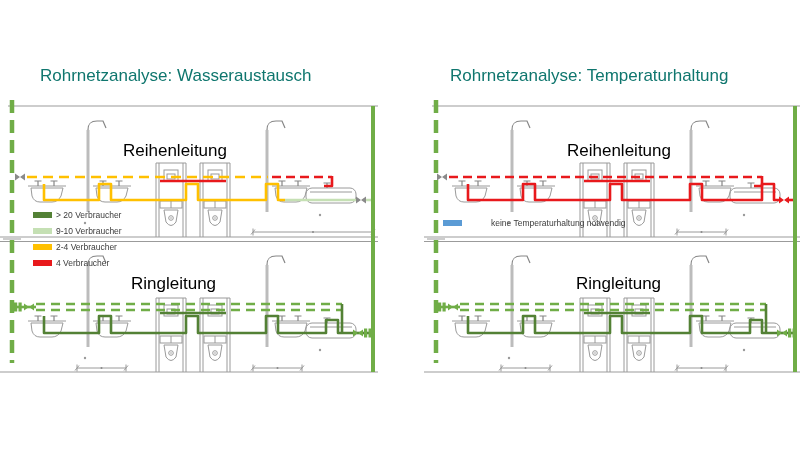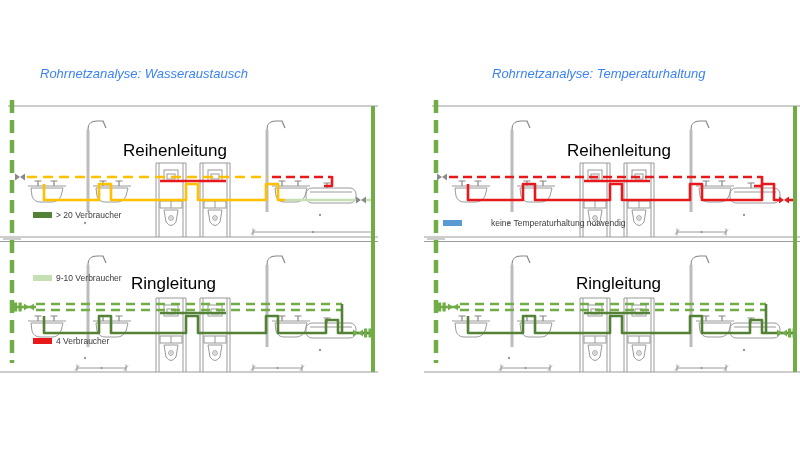--- a/index.html
+++ b/index.html
@@ -1,19 +1,19 @@
 <!DOCTYPE html>
 <html style="--c-yellow: #FFC000; --c-red: #E8191C; --c-green: #70AD47; --c-green_dark: #538135; --c-green_light: #C5E0B4; --c-blue: #5B9BD5;"><head>
 <meta charset="utf-8">
 <style>
   html,body{margin:0;padding:0;}
   body{width:800px;height:450px;background:#ffffff;font-family:"Liberation Sans",sans-serif;overflow:hidden;}
   .stage{position:relative;width:800px;height:450px;background:#fff;}
   .stage svg{position:absolute;left:0;top:0;}
-  .title{position:absolute;font-size:13px;color:#3b82f6;white-space:nowrap;font-style:italic;}
+  .title{position:absolute;font-size:17px;color:#0f766e;white-space:nowrap;}
   .sublabel{position:absolute;font-size:17px;color:#000;white-space:nowrap;}
   .legend{position:absolute;display:flex;flex-direction:column;}
   .lg-item{display:flex;align-items:center;white-space:nowrap;}
   .legend-left .lg-item{height:16px;}
   .legend-right .lg-item{height:19px;gap:25px;}
   .sw{display:inline-block;width:19px;height:6px;margin-right:4px;flex:0 0 auto;}
   .lg-label{font-size:8.5px;color:#3b3b3b;}
   
   .ln{stroke:#9a9a9a;fill:none;stroke-width:1;}
   .lnr{stroke:#9a9a9a;fill:none;stroke-width:1;}
@@ -163,37 +163,41 @@
 
   <g>
     <path class="p st-green riser-dash" d="M12,100 V363"></path>
     <path class="p st-green riser-solid" d="M373,106 V372"></path>
     <path class="p st-green riser-dash" d="M436,100 V363"></path>
     <path class="p st-green riser-solid" d="M795,106 V372"></path>
   </g>
 </svg>
 
 <div class="title" style="left:40px;top:66px;">Rohrnetzanalyse: Wasseraustausch</div>
-<div class="title" style="left:492px;top:66px;">Rohrnetzanalyse: Temperaturhaltung</div>
+<div class="title" style="left:450px;top:66px;">Rohrnetzanalyse: Temperaturhaltung</div>
 
 <div class="sublabel" style="left:123px;top:141px;">Reihenleitung</div>
 <div class="sublabel" style="left:567px;top:141px;">Reihenleitung</div>
 <div class="sublabel" style="left:131px;top:274px;">Ringleitung</div>
 <div class="sublabel" style="left:576px;top:274px;">Ringleitung</div>
 
-<div class="legend legend-left" style="left:33px;top:207px;gap:47px;">
+<div class="legend legend-left" style="left:33px;top:207px;">
   <div class="lg-item">
     <span class="sw" style="background: rgb(83, 129, 53);"></span>
     <span class="lg-label">&gt; 20 Verbraucher</span>
   </div>
   <div class="lg-item">
     <span class="sw" style="background: rgb(197, 224, 180);"></span>
     <span class="lg-label">9-10 Verbraucher</span>
   </div>
   <div class="lg-item">
+    <span class="sw" style="background: rgb(255, 192, 0);"></span>
+    <span class="lg-label">2-4 Verbraucher</span>
+  </div>
+  <div class="lg-item">
     <span class="sw" style="background: rgb(232, 25, 28);"></span>
     <span class="lg-label">4 Verbraucher</span>
   </div>
 </div>
 
 <div class="legend legend-right" style="left:443px;top:213px;">
   <div class="lg-item">
     <span class="sw" style="background: rgb(91, 155, 213);"></span>
     <span class="lg-label">keine Temperaturhaltung notwendig</span>
   </div>

